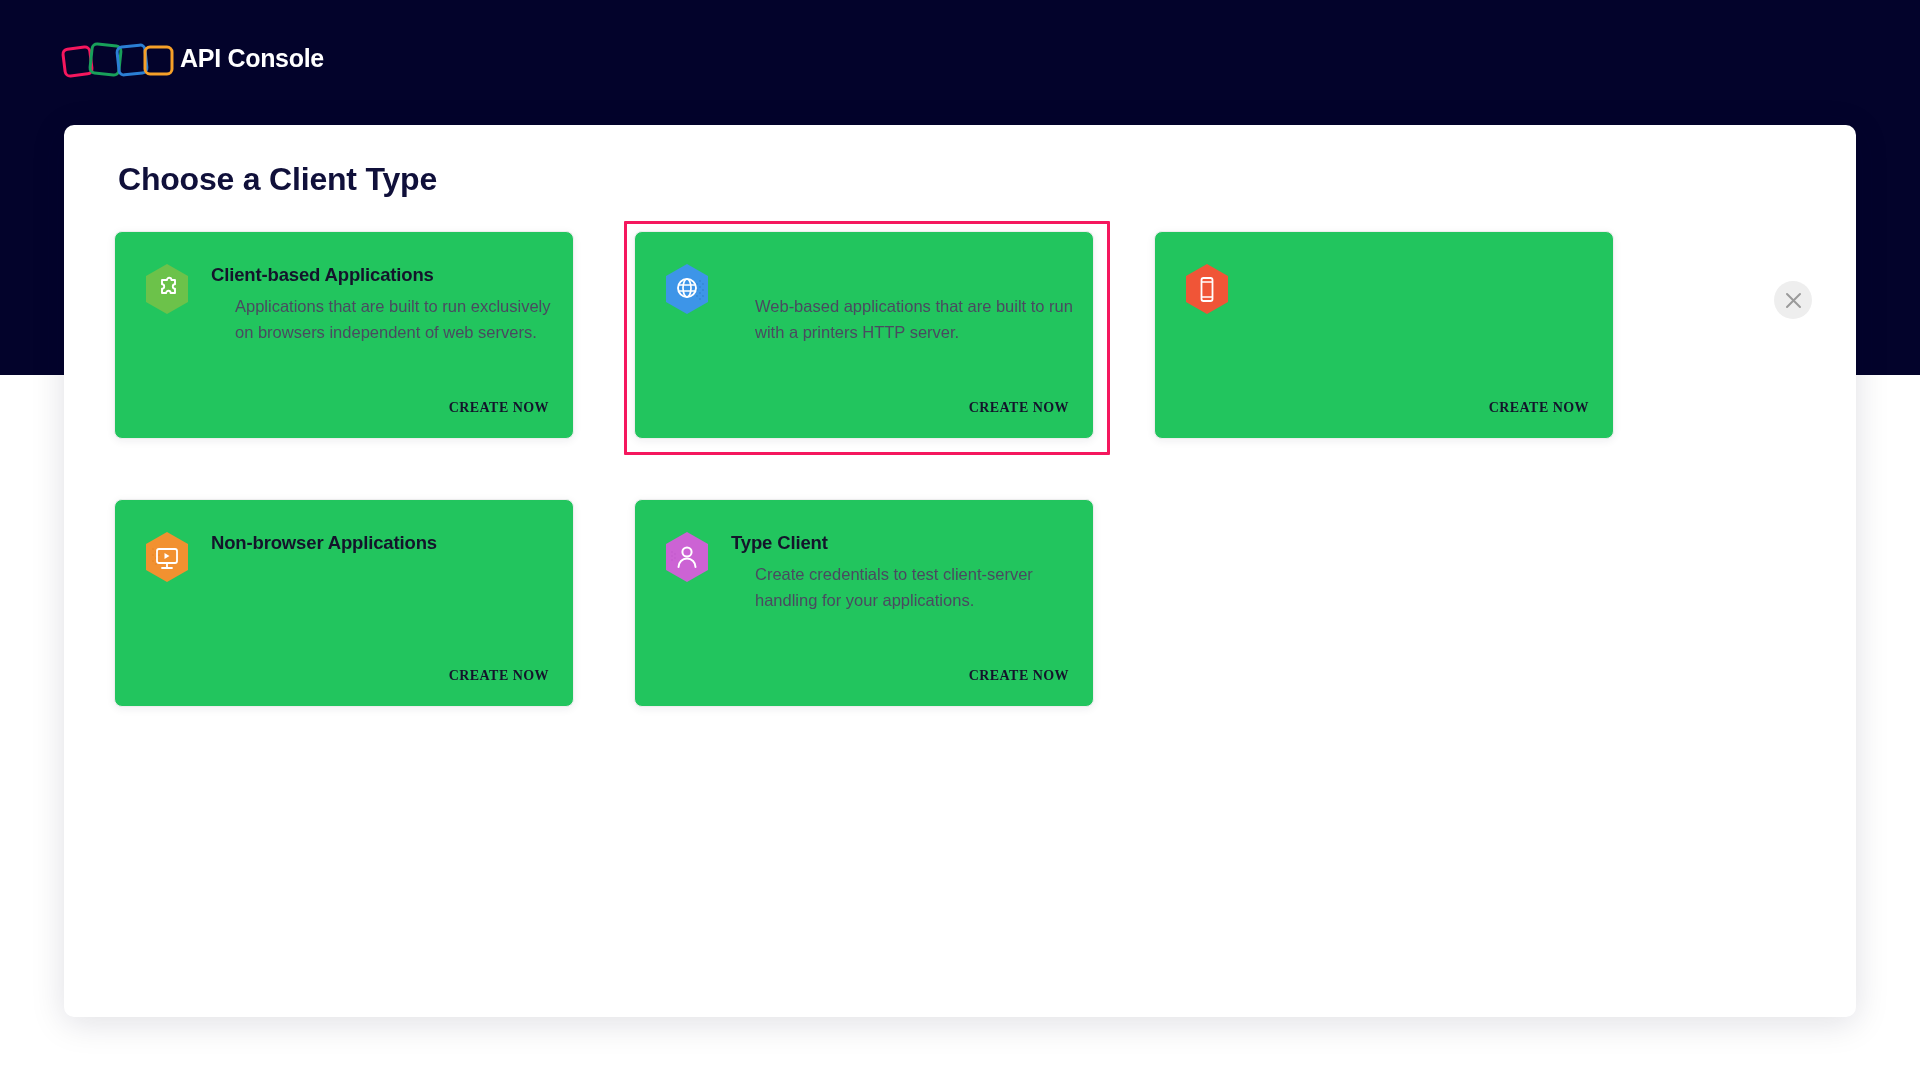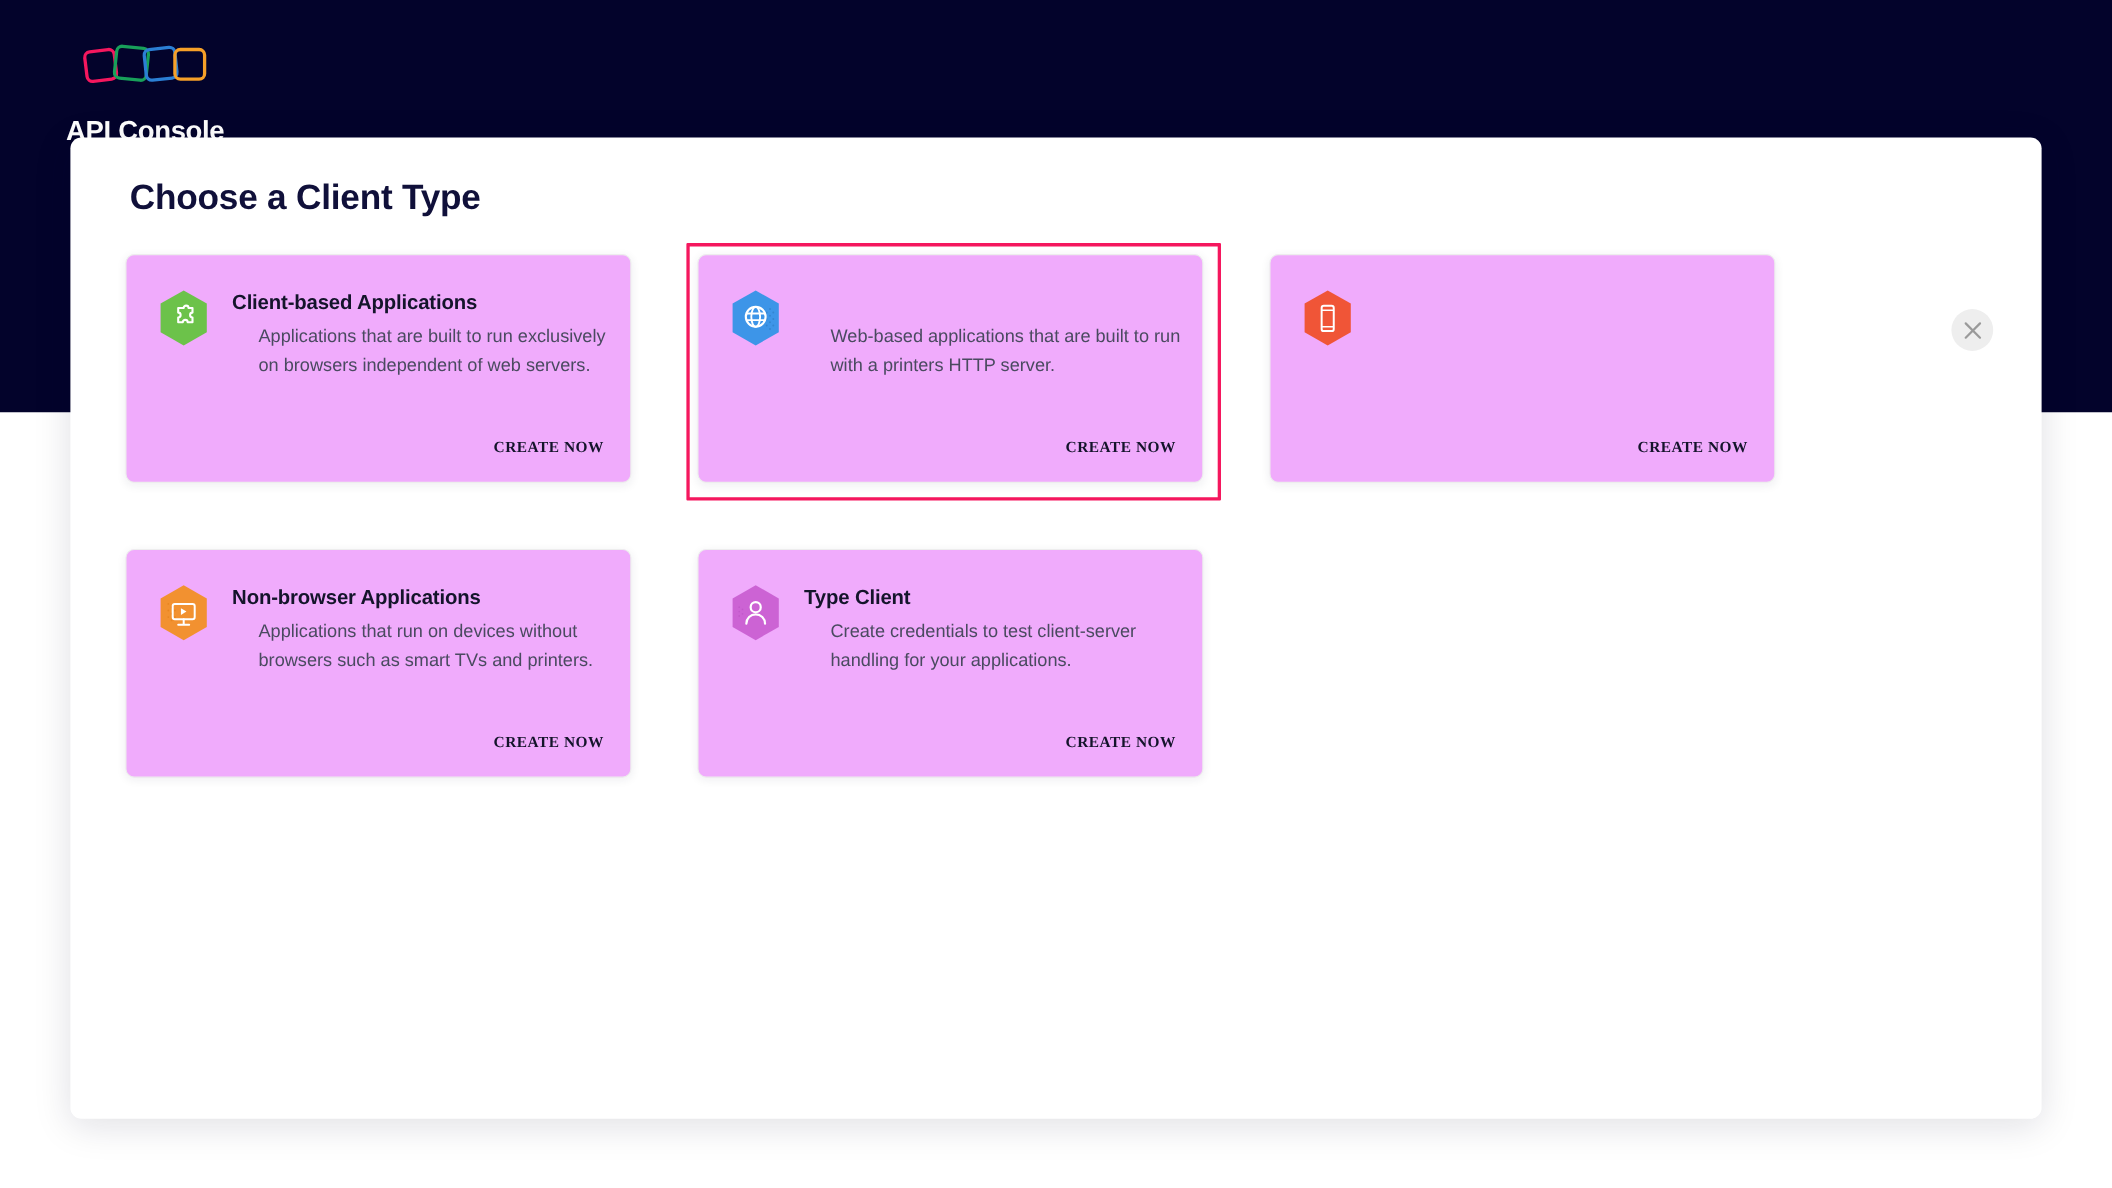--- a/index.html
+++ b/index.html
@@ -22,23 +22,22 @@
     background: #03032b;
     z-index: 1;
   }
 
   .brand {
     position: absolute;
     top: 34px;
     left: 60px;
     display: flex;
     align-items: center;
-    gap: 27px;
+    gap: 4px;
     height: 48px;
-    flex-direction: column;
   }
 
   .brand-logo { width: 116px; height: 44px; display: block; }
 
   .brand-title {
     color: #ffffff;
     font-size: 25px;
     font-weight: bold;
     letter-spacing: -0.3px;
     white-space: nowrap;
@@ -109,21 +108,21 @@
     width: 480px;
     height: 228px;
     position: relative;
   }
 
   .card {
     position: absolute;
     top: 10px; left: 10px;
     width: 460px;
     height: 208px;
-    background: #f0abfc;
+    background: #22c55e;
     border: 1px solid #ededed;
     border-radius: 8px;
     box-shadow: 0 2px 9px rgba(30, 30, 60, 0.07);
     cursor: pointer;
     overflow: hidden;
   }
 
   .card-slot.selected::before {
     content: "";
     position: absolute;
@@ -286,21 +285,20 @@
               <circle cx="18" cy="19" r="0.85"></circle>
                 <circle cx="18" cy="25" r="0.85"></circle>
                 <circle cx="18" cy="31" r="0.85"></circle>
             </g>
             <rect x="16" y="19" width="20" height="14" rx="2" fill="none" stroke="#ffffff" stroke-width="1.8"></rect>
             <path d="M26 33v5M21 38h10" stroke="#ffffff" stroke-width="1.8" stroke-linecap="round"></path>
             <path d="M23.5 23l5 3-5 3z" fill="#ffffff"></path>
           </svg>
         </span>
         <div class="card-title">Non-browser Applications</div>
-        <div class="card-desc">Applications that run on devices without browsers such as smart TVs and printers.</div>
         <button class="card-cta">CREATE NOW</button>
       </div>
     </div>
 
     <div class="card-slot">
       <div class="card">
         <span class="card-icon">
           <svg viewBox="0 0 52 56" xmlns="http://www.w3.org/2000/svg">
             <path d="M26 2 L47 14 V40 L26 52 L5 40 V14 Z" fill="#CC63D4"></path>
             <g fill="#bb52c4" opacity="0.6">

